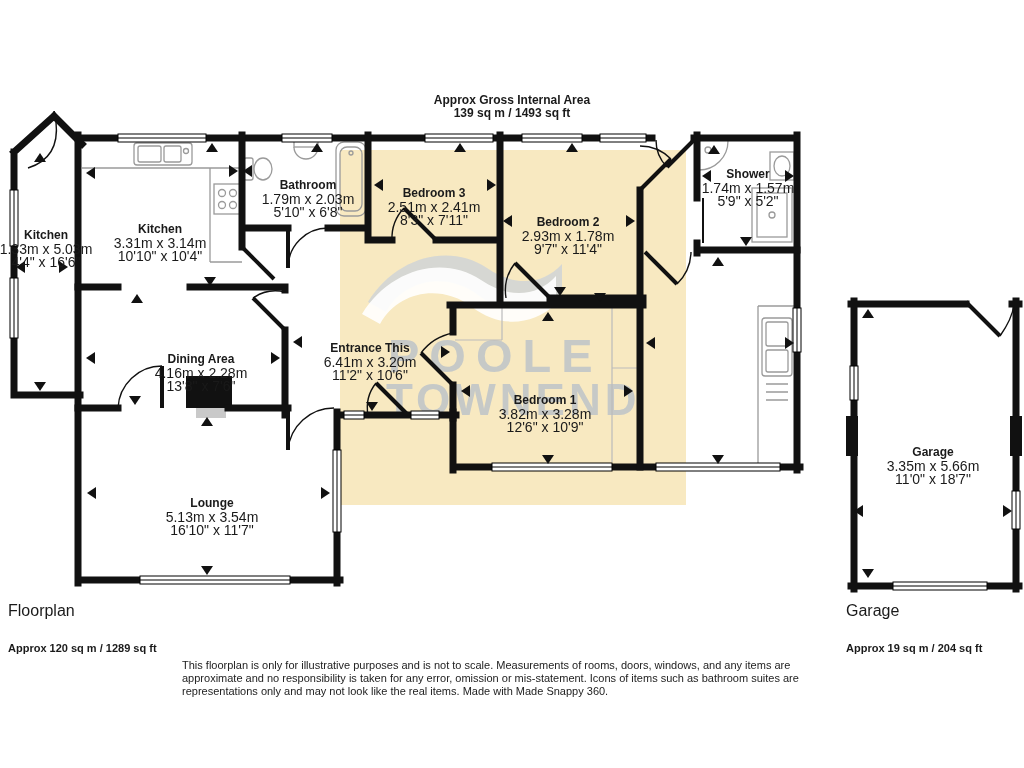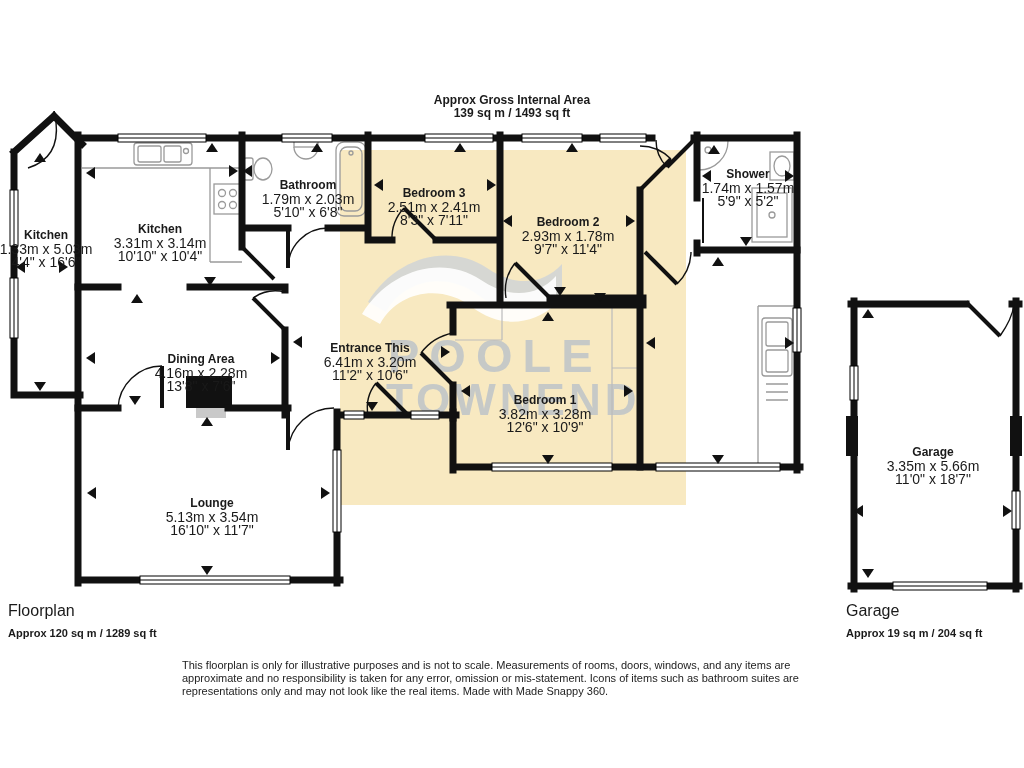--- a/index.html
+++ b/index.html
@@ -7,21 +7,21 @@
          font-family:"Liberation Sans",sans-serif;color:#1a1a1a;}
   .stage svg{position:absolute;left:0;top:0;}
   .abs{position:absolute;}
   .ctr{transform:translateX(-50%);text-align:center;white-space:nowrap;margin-top:24px;}
   .title{top:70px;left:512px;font-size:12px;font-weight:bold;line-height:13px;z-index:3;}
   .room-label{z-index:3;line-height:13.5px;}
   .rn{font-size:12px;font-weight:bold;}
   .rd{font-size:14px;font-weight:normal;text-align:center;}
   .footer-block{z-index:3;text-align:left;}
   .fp-name{font-size:16px;font-weight:normal;}
-  .fp-area{font-size:11px;font-weight:bold;margin-top:7px;}
+  .fp-area{font-size:11px;font-weight:bold;margin-top:22px;}
   .disclaimer{top:659px;left:512px;width:660px;font-size:11px;line-height:13px;
               text-align:left;color:#222;z-index:3;transform:translateX(-50%);white-space:normal;}
 </style>
 </head>
 <body>
 
 <div class="stage">
 
 <svg width="1024" height="768" viewBox="0 0 1024 768">
 

